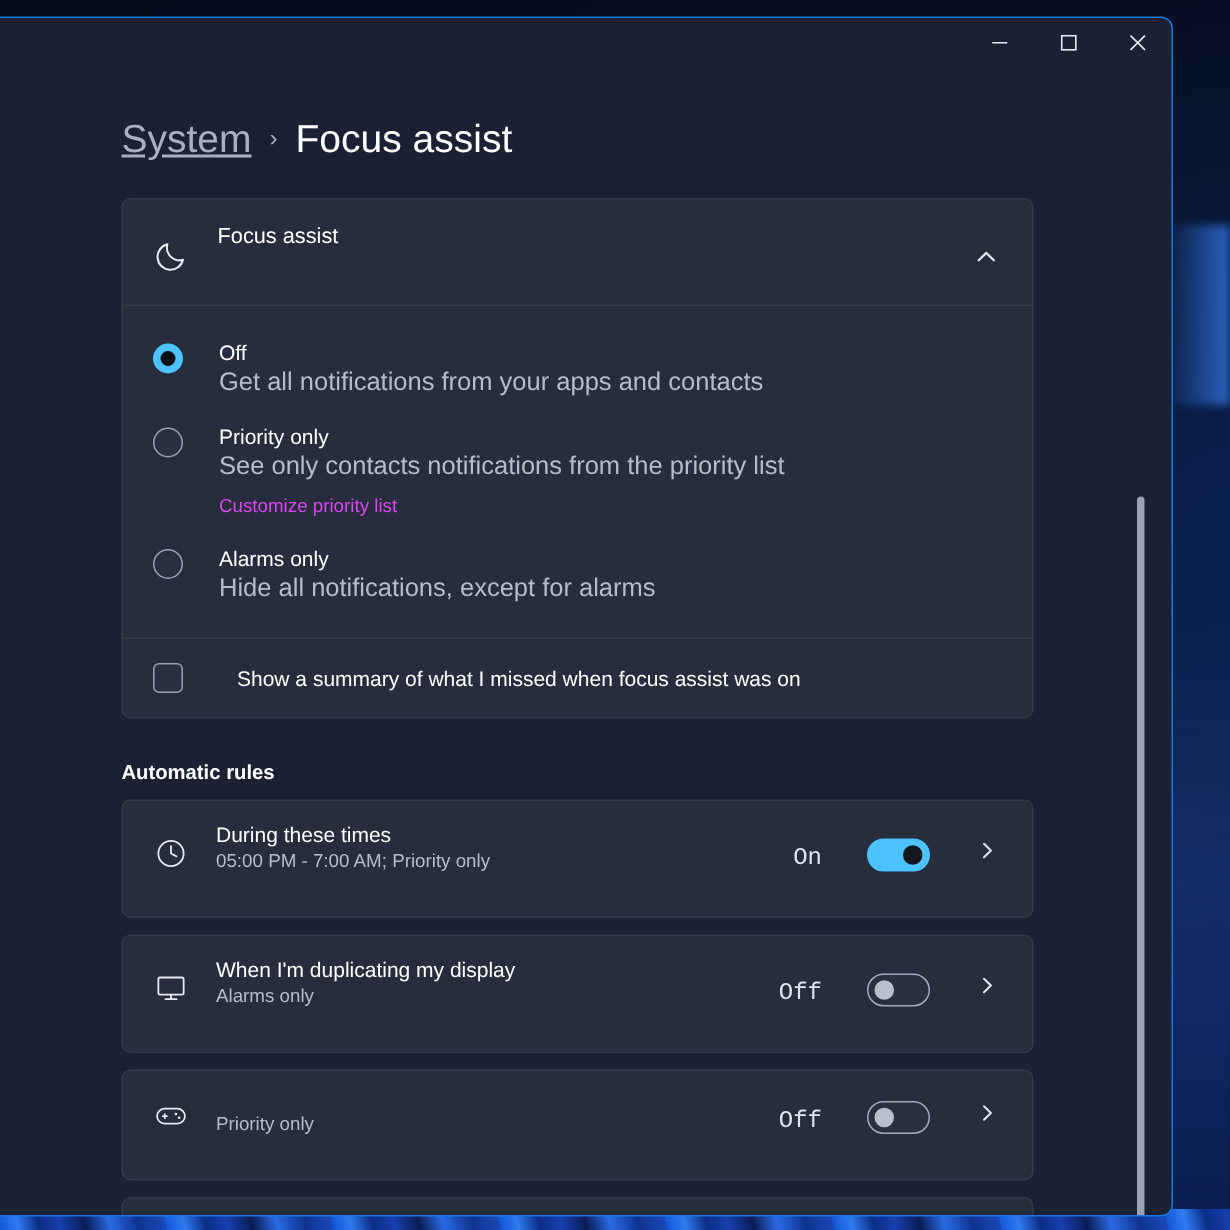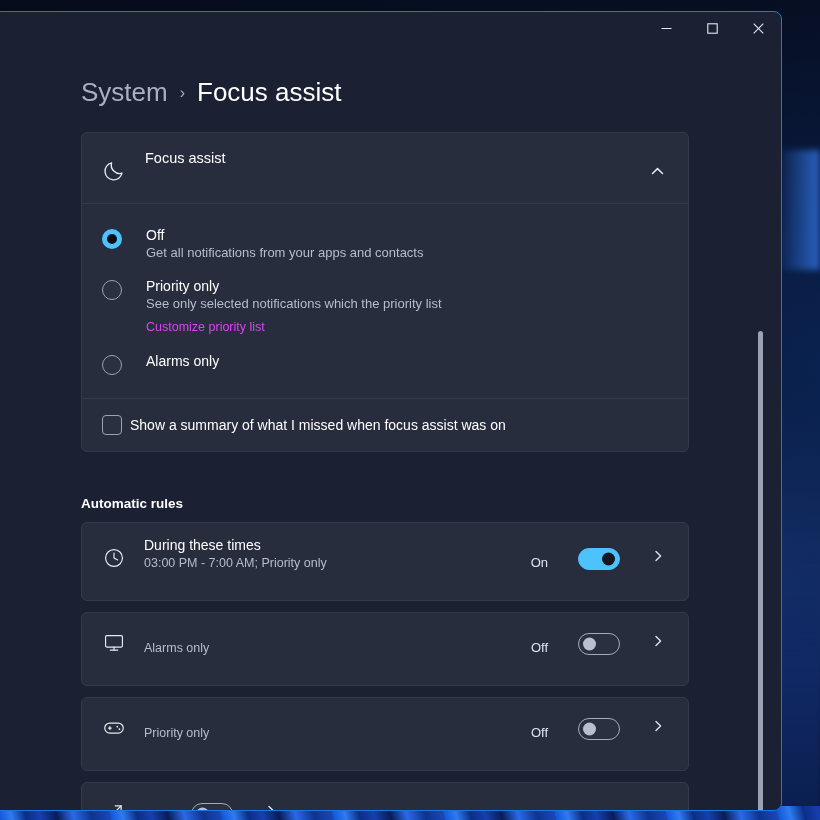--- a/index.html
+++ b/index.html
@@ -92,20 +92,21 @@
   
   #breadcrumb {
     display: flex; align-items: center; gap: 12px;
     padding: 16px 0 0 92px;
     height: 54px;
   }
   #crumb-parent {
     font-size: 26px;
     color: #a9b0c4;
     font-weight: 400;
+    text-decoration: underline;
   }
   #crumb-sep {
     font-size: 16px; color: #a9b0c4; margin-top: 2px;
   }
   #crumb-current {
     font-size: 26px;
     color: #ffffff;
     font-weight: 400;
   }
 
@@ -199,56 +200,56 @@
   .radio-ctl.on {
     border: 5px solid #4cc2ff;
     background: #0d0f16;
   }
   .radio-label {
     font-size: 14px;
     color: #ffffff;
     margin-bottom: 2px;
   }
   .radio-sub {
-    font-size: 13px;
+    font-size: 17px;
     color: #b6bccd;
   }
   .radio-sublink {
     display: inline-block;
     margin-top: 9px;
     font-size: 12.5px;
     color: #d946ef;
     text-decoration: none;
   }
 
   #summary-row {
     display: flex;
     align-items: center;
-    gap: 8px;
+    gap: 36px;
     padding: 16px 20px;
     border-top: 1px solid #343a4c;
   }
   #summary-check {
     flex: 0 0 auto;
     width: 20px; height: 20px;
     border: 1.6px solid #9aa2b6;
     border-radius: 4px;
     background: #2b3040;
   }
   #summary-label {
     font-size: 14px;
     color: #ffffff;
   }
 
   
   #autorules-heading {
     font-size: 13.5px;
     font-weight: bold;
     color: #ffffff;
-    margin: 44px 0 11px 0;
+    margin: 28px 0 11px 0;
   }
 
   .rule-card {
     display: flex;
     align-items: flex-end;
     gap: 18px;
     padding: 14px 16px 30px 20px;
     margin-bottom: 11px;
     min-height: 63px;
   }
@@ -257,23 +258,24 @@
     width: 24px; height: 24px;
     color: #e7eaf3;
     display: flex; align-items: center; justify-content: center;
   }
   .rule-text { flex: 1 1 auto; min-width: 0; }
   .rule-title { font-size: 14px; color: #ffffff; margin-bottom: 3px; }
   .rule-sub { font-size: 12.5px; color: #b6bccd; }
 
   .rule-state {
     flex: 0 0 auto;
-    font-size: 13px;
+    font-size: 16px;
     color: #dfe3ee;
     margin-right: 12px;
+    font-family: Liberation Mono, monospace;
   }
   .toggle {
     flex: 0 0 auto;
     position: relative;
     width: 42px; height: 22px;
     border-radius: 11px;
   }
   .toggle.on {
     background: #4cc2ff;
     border: 1px solid #4cc2ff;
@@ -377,29 +379,30 @@
           <div>
             <div class="radio-label">Off</div>
             <div class="radio-sub">Get all notifications from your apps and contacts</div>
           </div>
         </div>
 
         <div class="radio-row">
           <span class="radio-ctl off"></span>
           <div>
             <div class="radio-label">Priority only</div>
-            <div class="radio-sub">See only selected notifications which the priority list</div>
+            <div class="radio-sub">See only contacts notifications from the priority list</div>
             <a class="radio-sublink" href="#">Customize priority list</a>
           </div>
         </div>
 
         <div class="radio-row">
           <span class="radio-ctl off"></span>
           <div>
             <div class="radio-label">Alarms only</div>
+            <div class="radio-sub">Hide all notifications, except for alarms</div>
           </div>
         </div>
 
       </div>
 
       <div id="summary-row">
         <span id="summary-check"></span>
         <span id="summary-label">Show a summary of what I missed when focus assist was on</span>
       </div>
 
@@ -409,21 +412,21 @@
 
     <div class="card rule-card">
       <span class="rule-icon">
         <svg width="22" height="22" viewBox="0 0 24 24" fill="none" stroke="#e7eaf3" stroke-width="1.3" stroke-linecap="round" stroke-linejoin="round">
           <circle cx="12" cy="12" r="9.2"></circle>
           <polyline points="12,6.6 12,12 16,14.1"></polyline>
         </svg>
       </span>
       <div class="rule-text">
         <div class="rule-title">During these times</div>
-        <div class="rule-sub">03:00 PM - 7:00 AM; Priority only</div>
+        <div class="rule-sub">05:00 PM - 7:00 AM; Priority only</div>
       </div>
       <span class="rule-state">On</span>
       <span class="toggle on">
         <span class="knob"></span>
       </span>
       <span class="rule-chevron">
         <svg width="12" height="12" viewBox="0 0 12 12" fill="none" stroke="#dfe3ee" stroke-width="1.4" stroke-linecap="round" stroke-linejoin="round">
           <polyline points="4,1.5 8.6,6 4,10.5"></polyline>
         </svg>
       </span>
@@ -431,20 +434,21 @@
 
     <div class="card rule-card">
       <span class="rule-icon">
         <svg width="22" height="22" viewBox="0 0 24 24" fill="none" stroke="#e7eaf3" stroke-width="1.3" stroke-linecap="round" stroke-linejoin="round">
           <rect x="2.8" y="4" width="18.4" height="12.4" rx="1.3"></rect>
           <line x1="12" y1="16.4" x2="12" y2="19.6"></line>
           <line x1="8" y1="19.8" x2="16" y2="19.8"></line>
         </svg>
       </span>
       <div class="rule-text">
+        <div class="rule-title">When I'm duplicating my display</div>
         <div class="rule-sub">Alarms only</div>
       </div>
       <span class="rule-state">Off</span>
       <span class="toggle off">
         <span class="knob"></span>
       </span>
       <span class="rule-chevron">
         <svg width="12" height="12" viewBox="0 0 12 12" fill="none" stroke="#dfe3ee" stroke-width="1.4" stroke-linecap="round" stroke-linejoin="round">
           <polyline points="4,1.5 8.6,6 4,10.5"></polyline>
         </svg>

